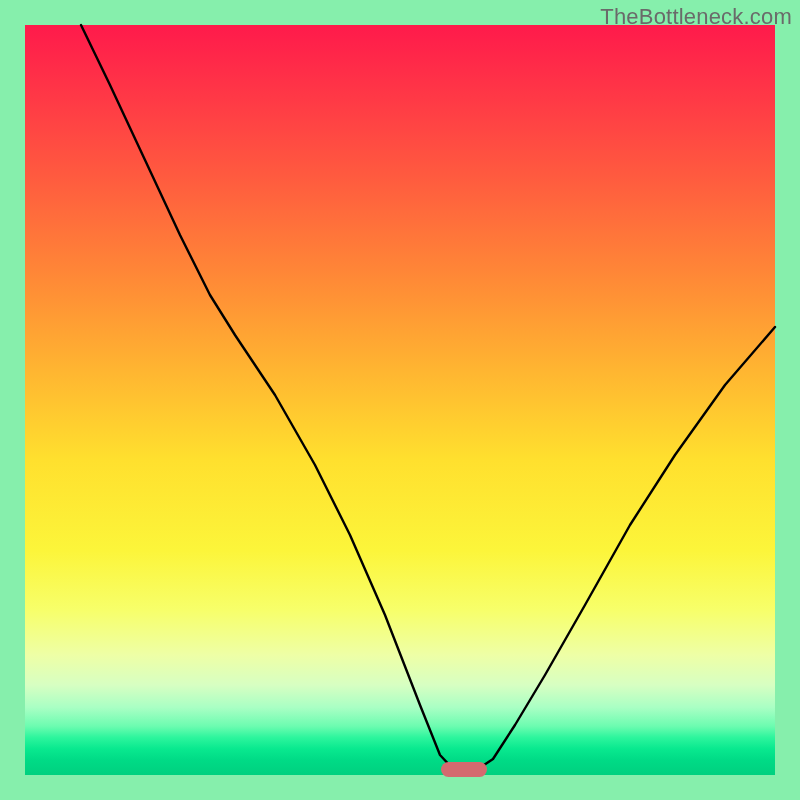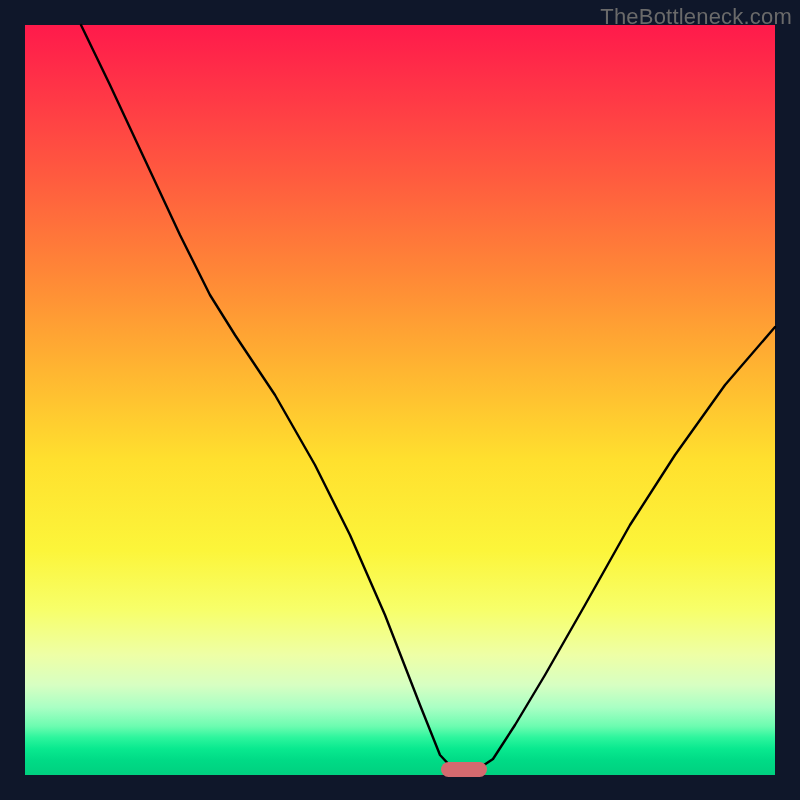--- a/index.html
+++ b/index.html
@@ -7,21 +7,21 @@
     padding: 0;
     width: 800px;
     height: 800px;
     background: #000;
     overflow: hidden;
   }
   .frame {
     position: relative;
     width: 800px;
     height: 800px;
-    background: #0f172a;
+    background: #86efac;
   }
   .plot-area {
     position: absolute;
     left: 25px;
     top: 25px;
     width: 750px;
     height: 750px;
   }
   .gradient {
     position: absolute;

